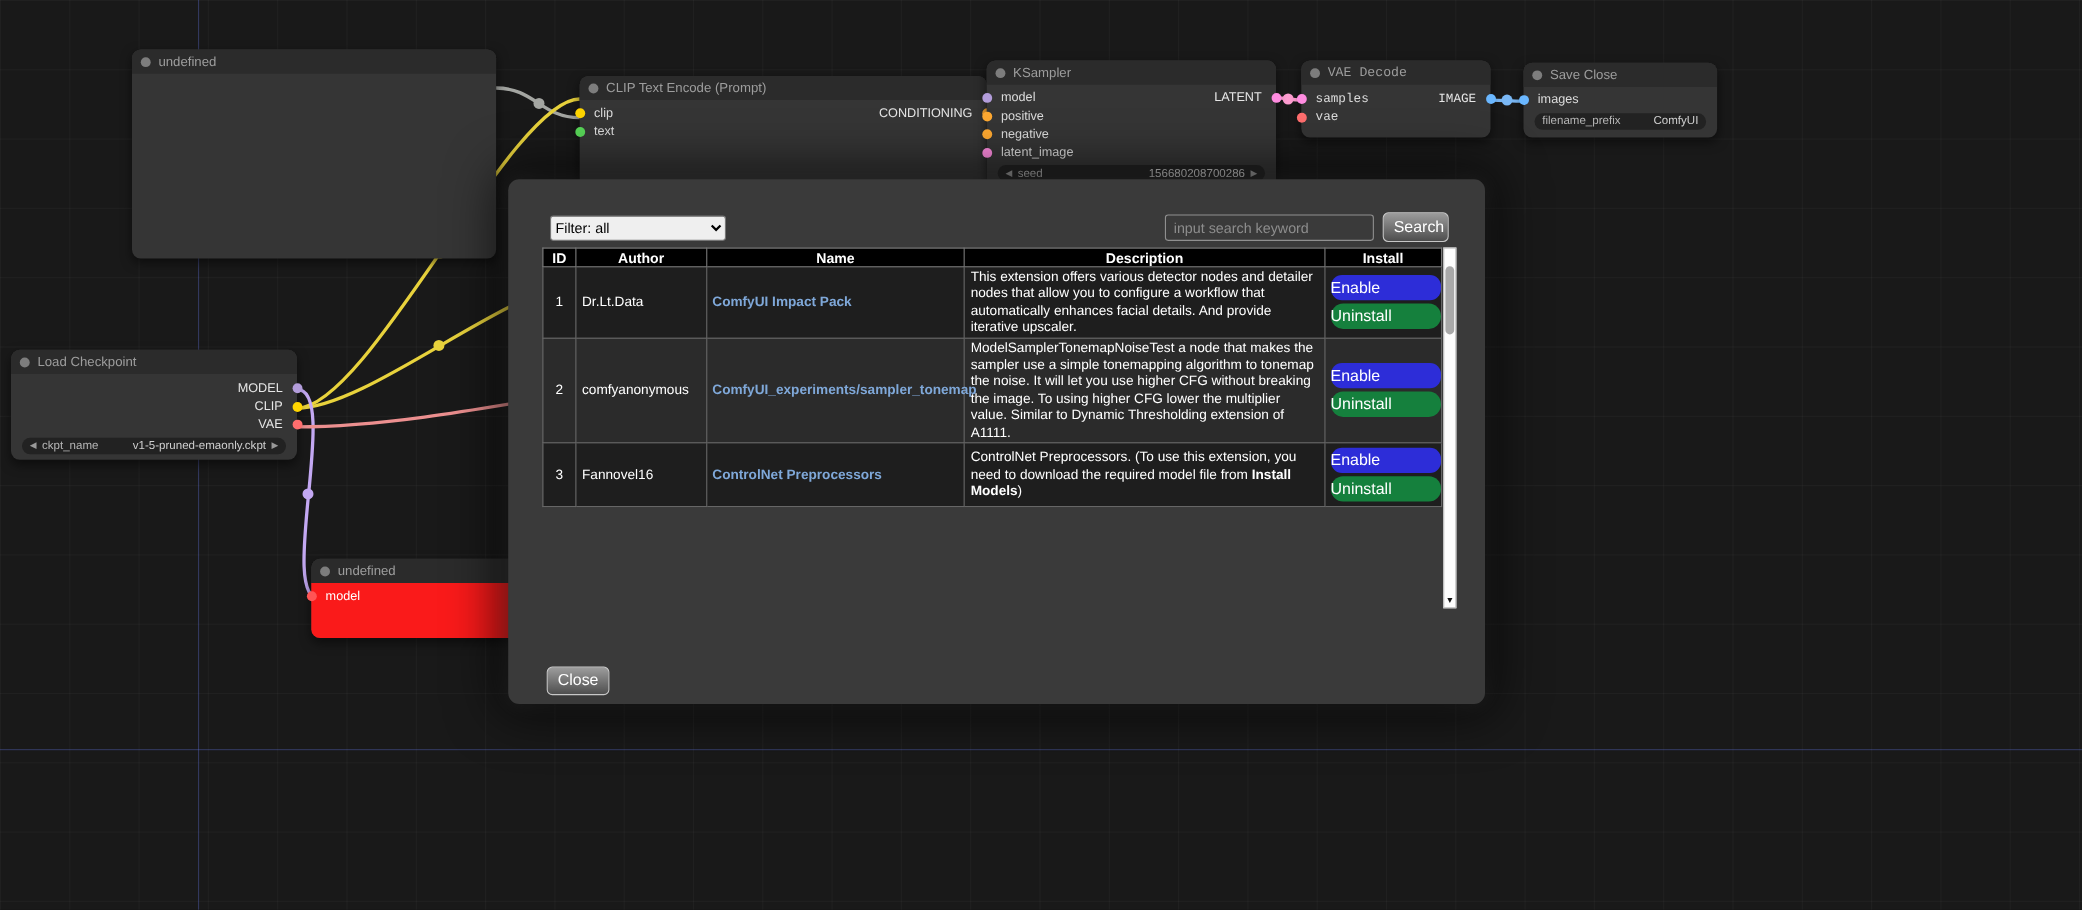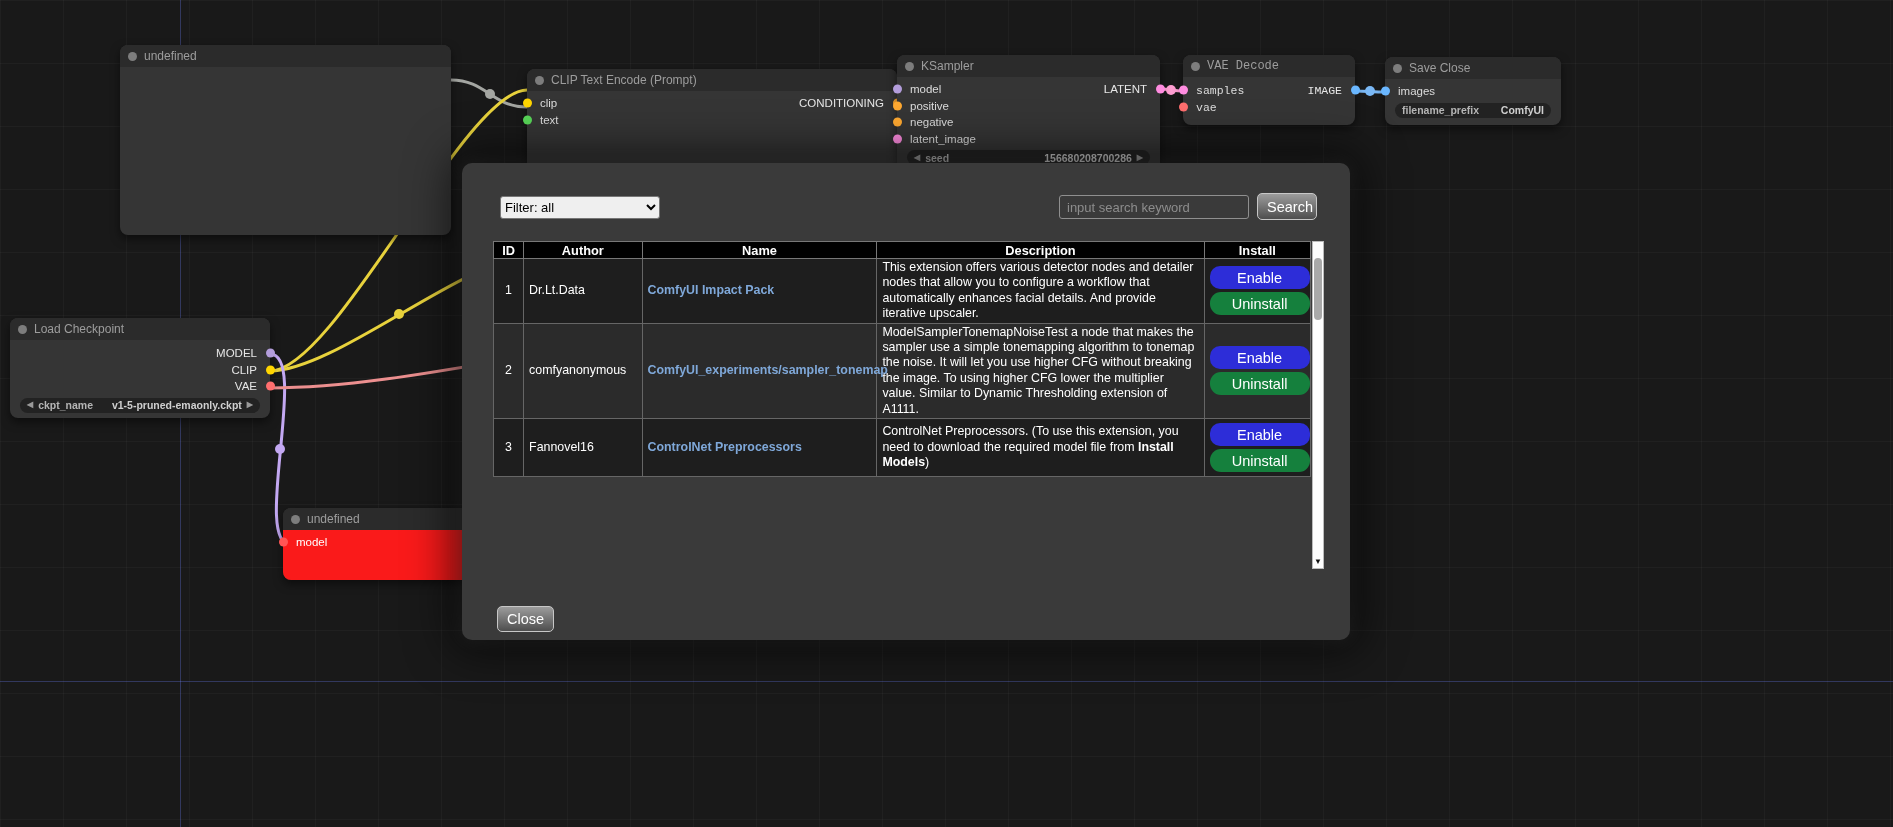--- a/index.html
+++ b/index.html
@@ -41,21 +41,21 @@
   .dot { position:absolute; width:9px; height:9px; border-radius:50%; top:50%;
          transform:translateY(-50%); }
   .dot.in  { left:-4.5px; }
   .dot.out { right:-4.5px; }
   .c-model {background:#b39ddb} .c-clip {background:#ffd500} .c-vae {background:#ff6e6e}
   .c-cond {background:#ffa931} .c-latent {background:#ff8ce0} .c-image {background:#6ab7ff}
   .c-string {background:#58d658} .c-redport {background:#ff5555}
 
   .widget { position:relative; height:15px; margin:3px 10px 0 10px; background:#222;
             border-radius:8px; display:flex; align-items:center; padding:0 7px;
-            font-size:10.5px; color:#b5b5b5;font-weight:bold; }
+            font-size:10.5px; color:#b5b5b5; }
   .widget .arrow { font-size:8px; color:#999; line-height:1; }
   .widget .wlabel { margin-left:5px; }
   .widget .wvalue { margin-left:auto; margin-right:5px; color:#cfcfcf;text-align:center; }
   .widget.noarrow .wvalue { margin-right:0; }
 
   
   #manager-dialog { position:absolute; left:462px; top:163px; width:888px; height:477px;
     background:#3a3a3a; border-radius:10px;
     box-shadow:0 0 45px 10px rgba(0,0,0,0.65), 0 0 18px rgba(255,255,255,0.10);
   }
@@ -64,34 +64,34 @@
   #search-input { position:absolute; left:597px; top:32px; width:190px; height:24px;
     background:#3a3a3a; border:1px solid #8f8f8f; border-radius:3px; color:#ddd;
     font-size:13px; padding:0 7px; font-family:"Liberation Sans", sans-serif; }
   #search-input::placeholder { color:#8d8d8d; }
   .gray-btn { background:linear-gradient(#9c9c9c,#4e4e4e); border:1px solid #c7c7c7;
     border-radius:5px; color:#fff; font-size:14.5px; padding:2px 9px;
     font-family:"Liberation Sans", sans-serif; cursor:pointer; }
   #search-button { position:absolute; left:795px; top:30px; height:27px; width:60px; }
   #close-button  { position:absolute; left:35px; top:443px; height:26px; }
 
-  #table-wrap { position:absolute; left:31px; top:62px; width:929px; height:328px;margin-top:16px; }
+  #table-wrap { position:absolute; left:31px; top:62px; width:929px; height:328px; }
   table.ext { border-collapse:collapse; table-layout:fixed; width:818px; }
   table.ext th { background:#000; color:#fff; font-size:12.8px; font-weight:bold;
     height:17px; border:1px solid #777; padding:0 2px; }
   table.ext td { border:1px solid #666; color:#fff; font-size:12.4px;
     line-height:15.4px; padding:1px 5px; vertical-align:middle; }
   tr.r-odd  td { background:#1e1e1e; }
   tr.r-even td { background:#2b2b2b; }
   td.cell-id { text-align:center; }
   td.cell-name a { color:#7fa8d9; font-weight:bold; text-decoration:none; }
   td.cell-install { text-align:center; padding:2px 0; }
   .btn-enable, .btn-uninstall { display:block; width:100px; height:23px; margin:3px auto;
     border:none; border-radius:10px; color:#fff; font-size:14.5px; line-height:22px;
-    text-align:center; cursor:pointer; font-family:"Liberation Sans", sans-serif; }
+    text-align:left; cursor:pointer; font-family:"Liberation Sans", sans-serif; }
   .btn-enable { background:#2d2dd8; }
   .btn-uninstall { background:#15803d;border-radius:11px; }
 
   #scrollbar { position:absolute; left:819px; top:0; width:12px; height:328px;
     background:#fdfdfd; border:1px solid #bbb; }
   #scroll-thumb { position:absolute; left:1px; top:16px; width:8px; height:62px;
     background:#a9a9a9; border-radius:4px; }
   #scroll-down-arrow { position:absolute; left:0; bottom:1px; width:10px; height:11px;
     color:#111; font-size:8px; text-align:center; line-height:11px; }
 </style>

